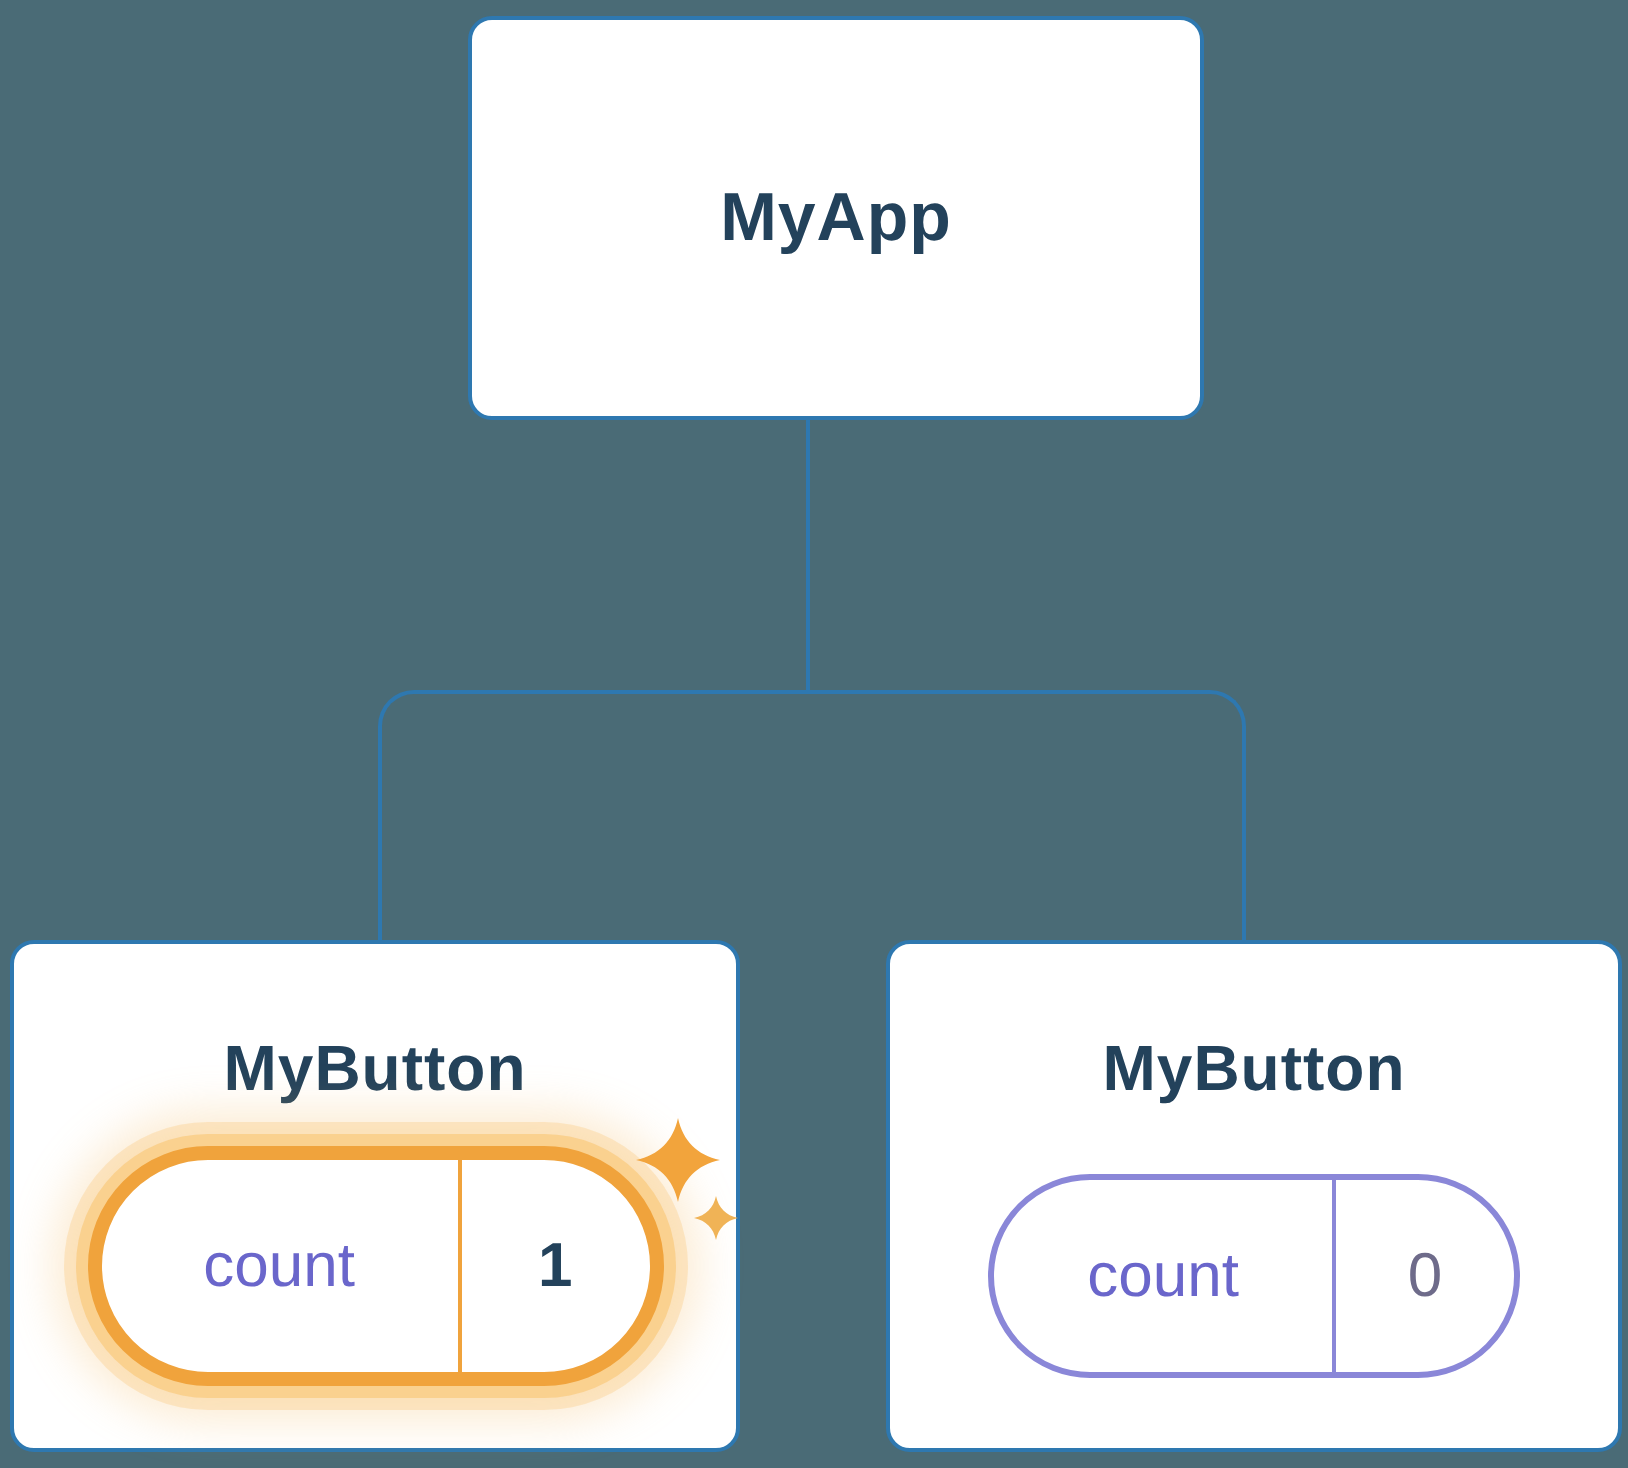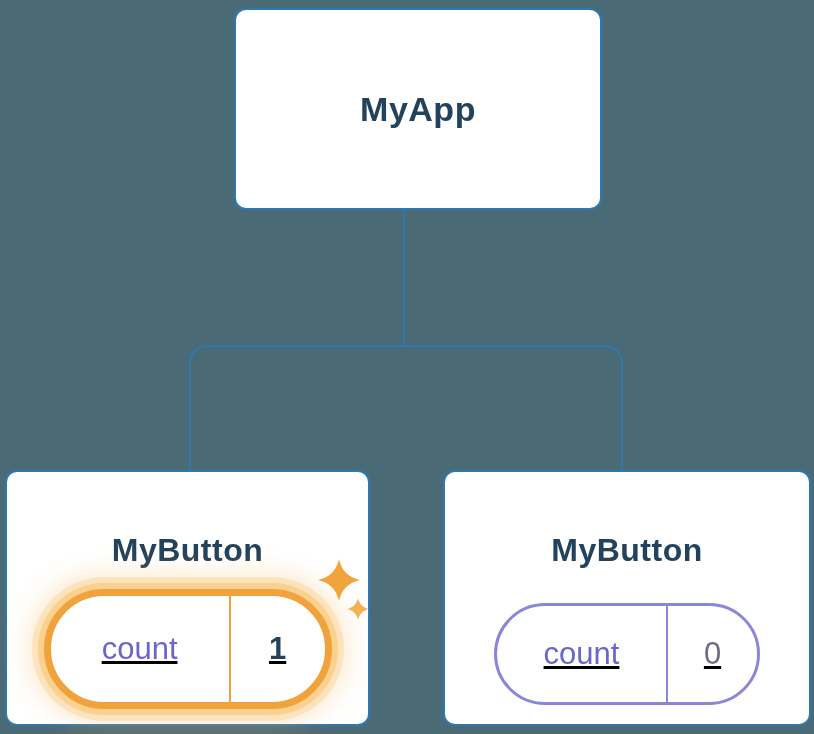--- a/index.html
+++ b/index.html
@@ -54,34 +54,33 @@
     font-size: 34px;
     color: var(--title, #23425B);
     letter-spacing: 0.5px;
   }
   .child-card {
     top: 470px;
     width: 365px; height: 256px;
     display: flex;
     flex-direction: column;
     align-items: center;
-    padding-top: 60px;
+    padding-top: 44px;
   }
   .child-card .card-title { font-size: 32px; }
   .child-left  { left: 5px; }
   .child-right { left: 443px; width: 368px; }
 
   
   .pill {
     display: flex;
     align-items: stretch;
     border-radius: 999px;
     background: #FFFFFF;
     box-sizing: border-box;
-    text-decoration: underline;
   }
   .pill-highlighted {
     margin-top: 20px;
     width: 288px; height: 120px;
     border: 7px solid var(--orange, #F0A33C);
     box-shadow:
       0 0 0 6px rgba(250, 208, 140, 0.95),
       0 0 0 12px rgba(250, 208, 140, 0.40),
       0 0 22px 18px rgba(246, 186, 100, 0.28);
   }

